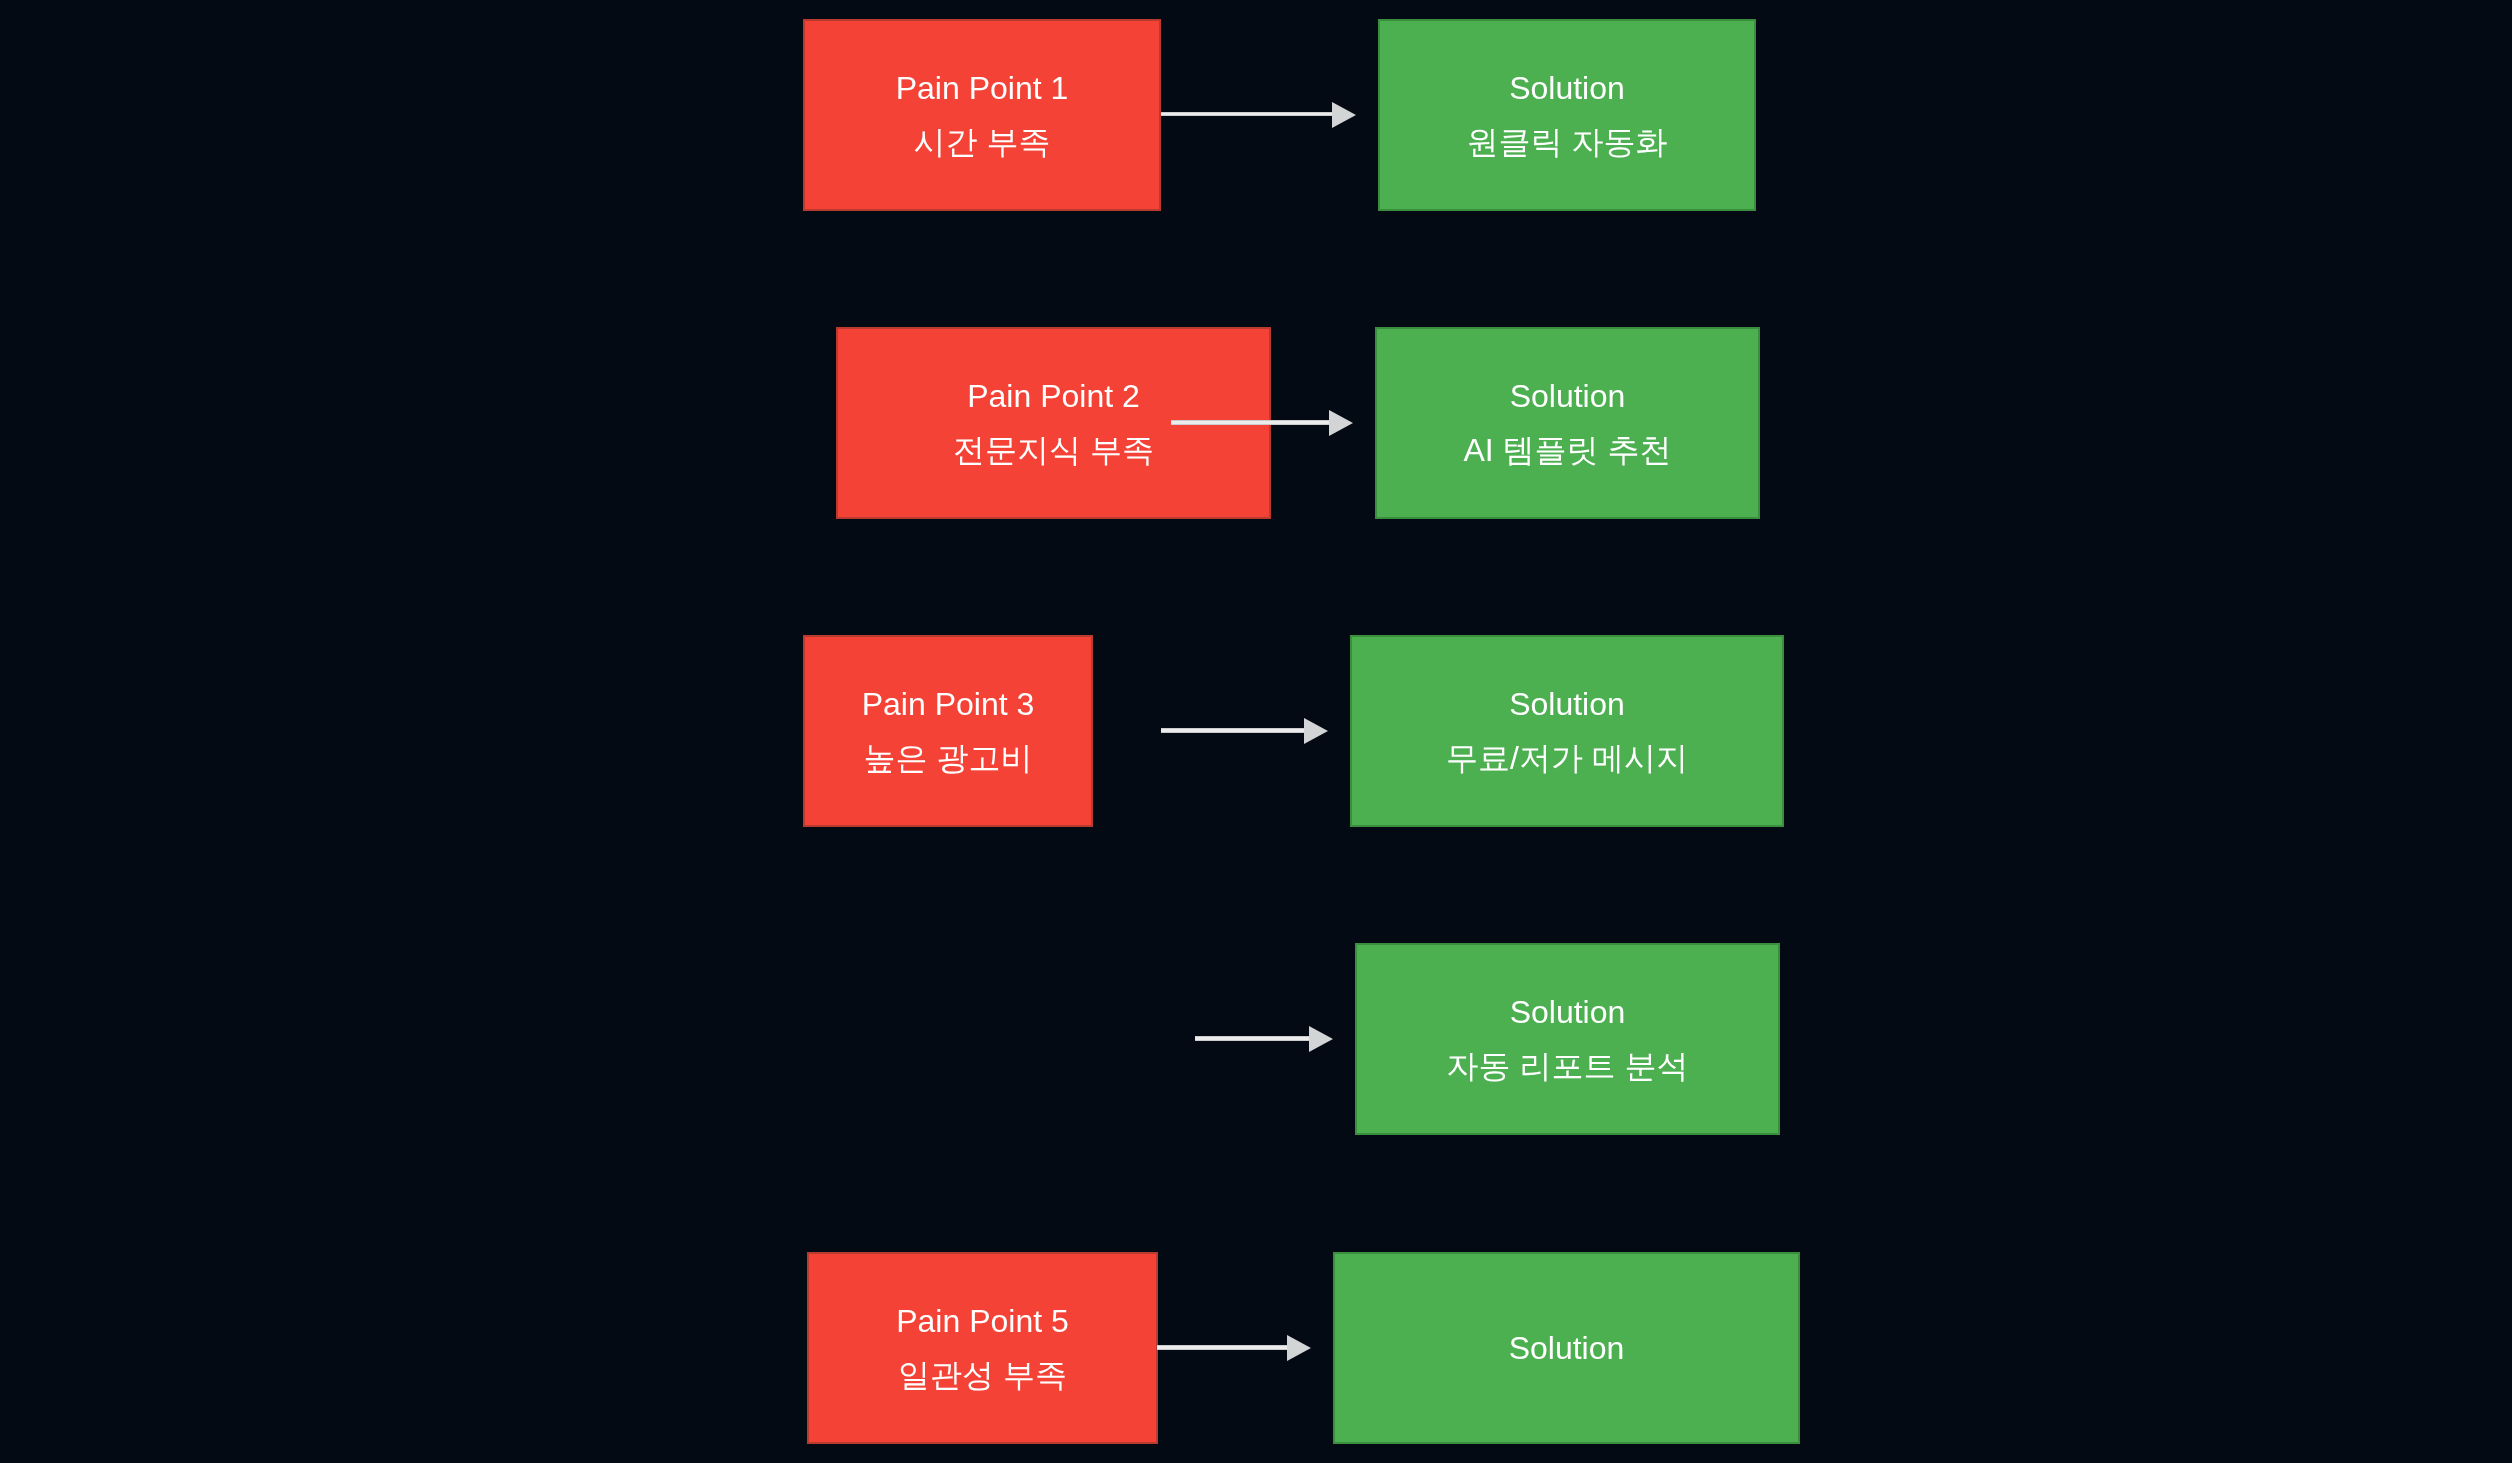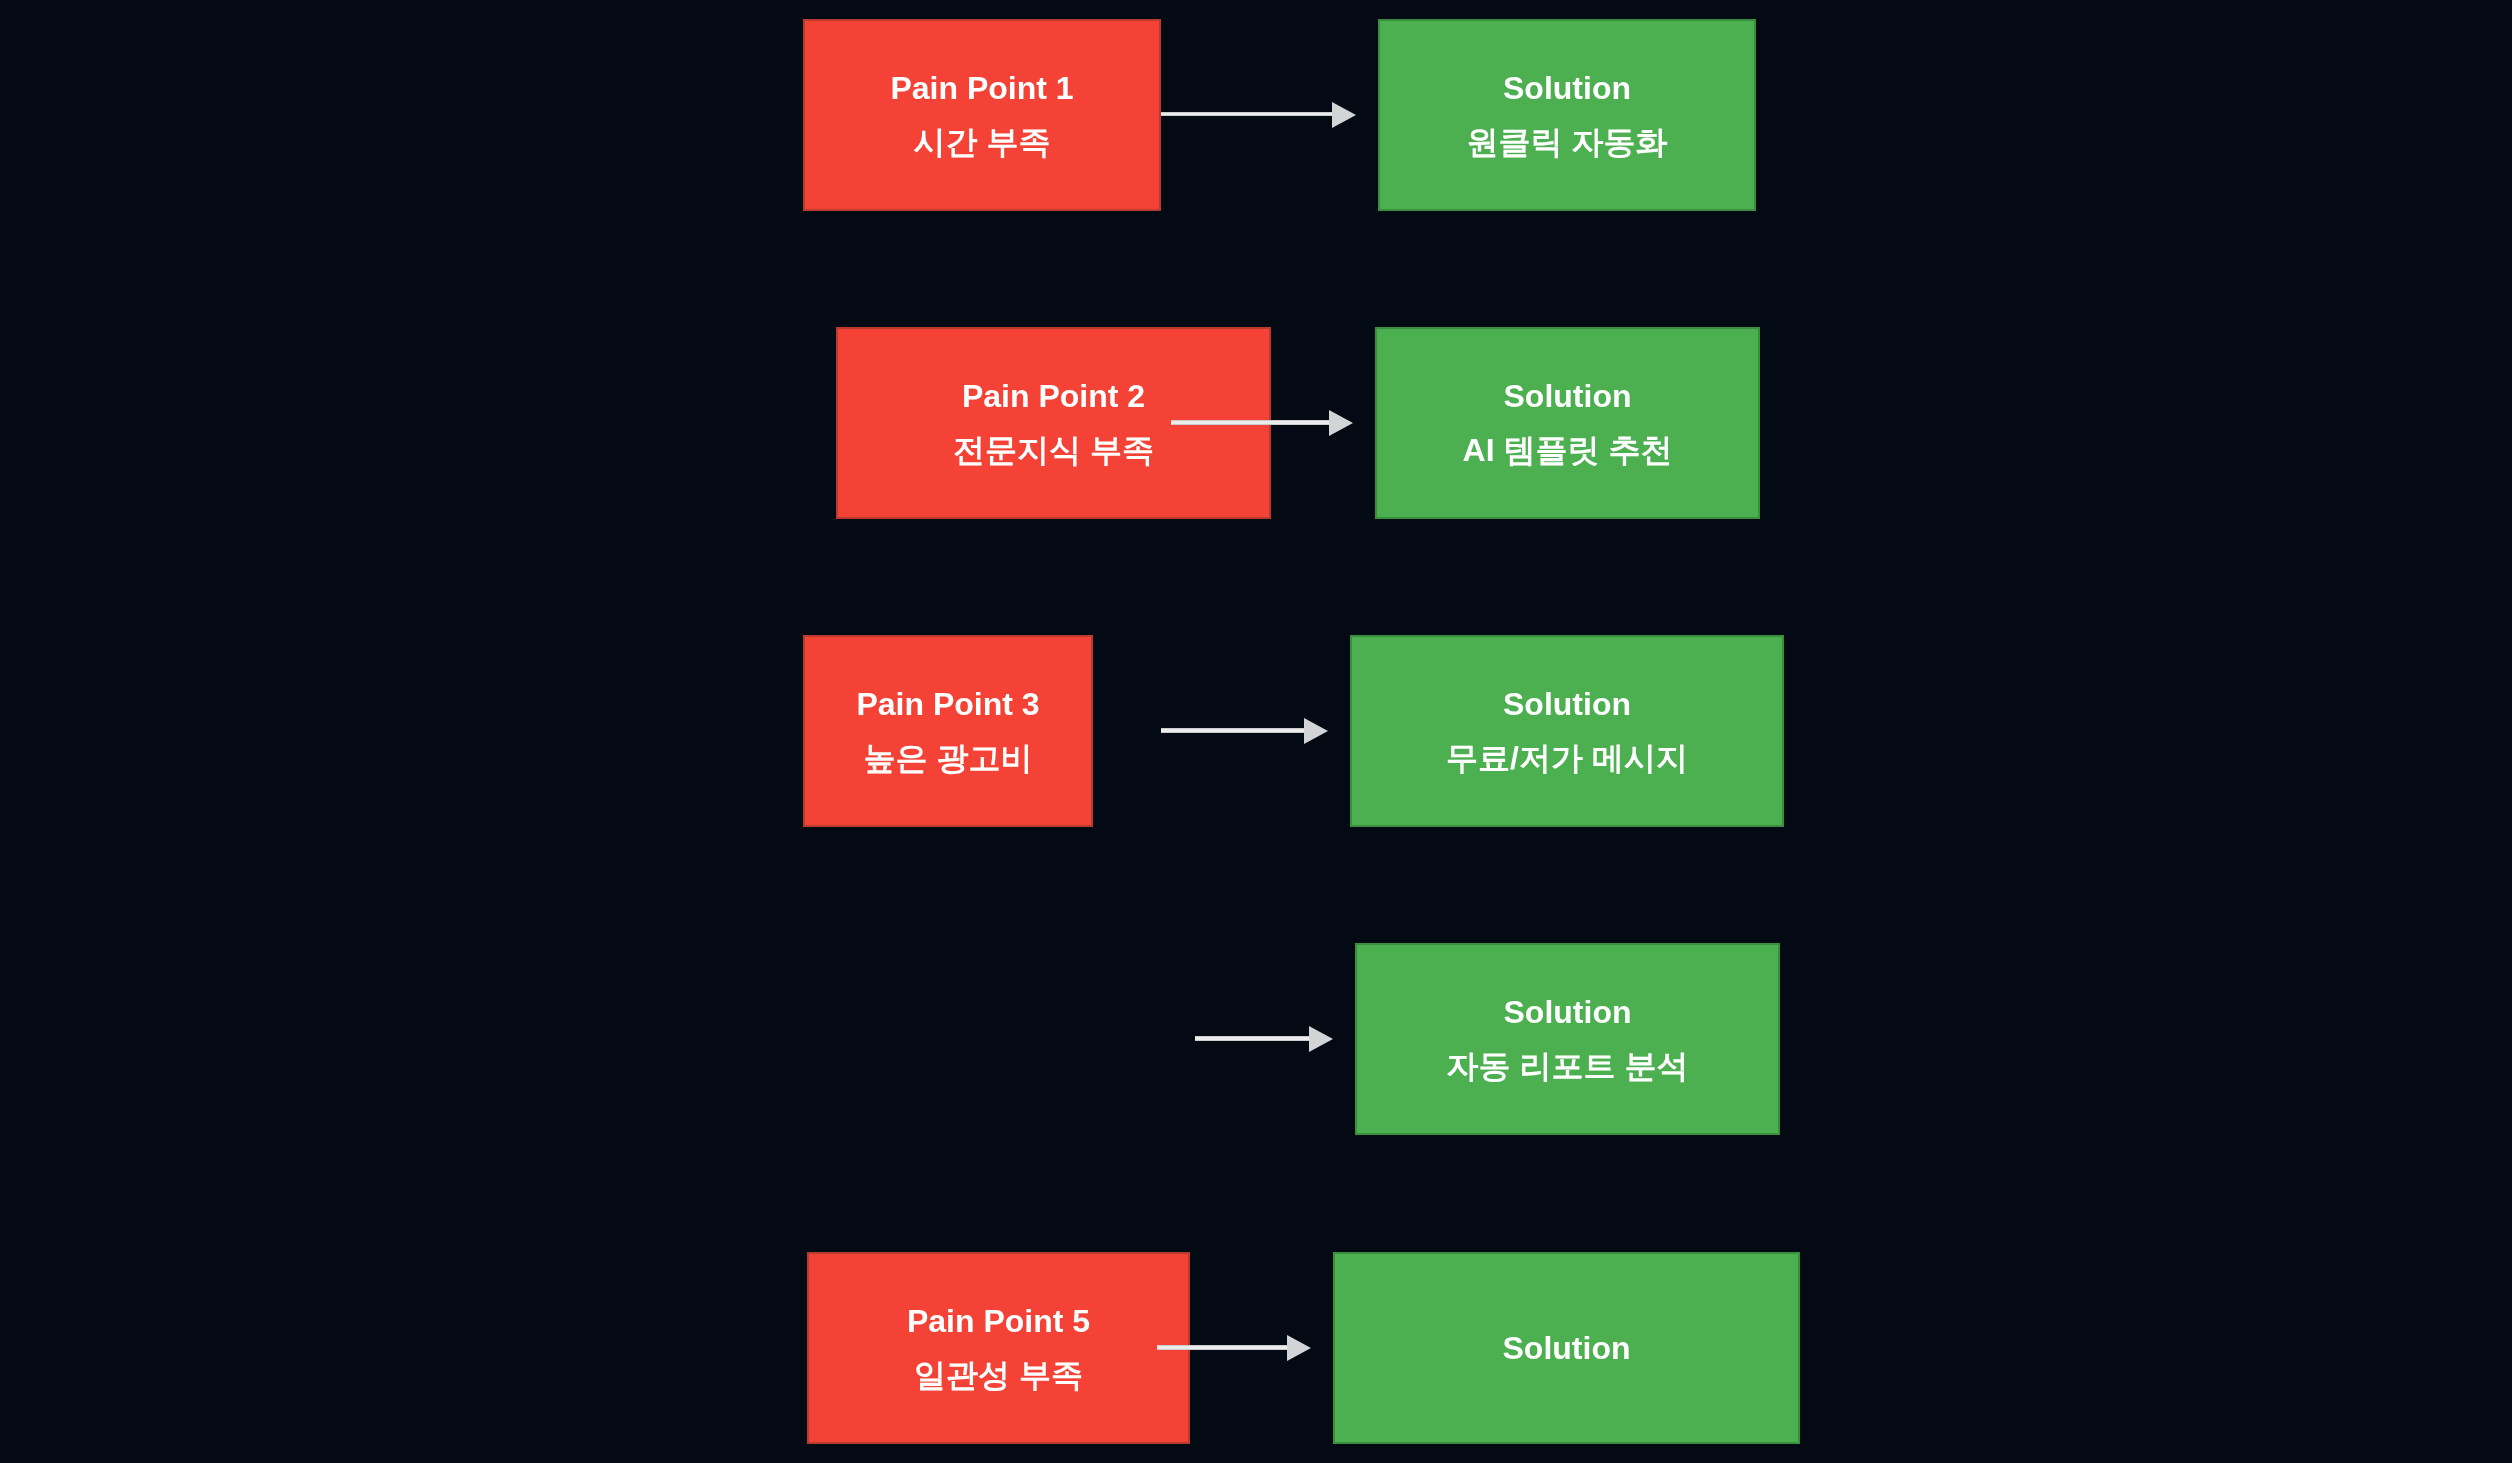--- a/index.html
+++ b/index.html
@@ -7,21 +7,20 @@
     width:2512px;height:1464px;
     background:var(--background,#040a14);
     font-family:"Liberation Sans", sans-serif;
     overflow:hidden;
   }
   .canvas{
     position:relative;
     width:2512px;height:1464px;
     background:var(--background,#040a14);
     overflow:hidden;
-    font-weight:bold;
   }
   .row{
     position:absolute;left:0;width:100%;height:192px;
   }
   .box{
     position:absolute;top:0;height:192px;
     box-sizing:border-box;
     display:flex;flex-direction:column;
     align-items:center;justify-content:center;
     color:var(--text,#ffffff);
@@ -114,21 +113,21 @@
       <div class="shaft"></div>
       <div class="head"></div>
     </div>
     <div class="box solution" style="left:1333px;width:425px">
       <div class="bline">Solution</div>
       <div class="bline">자동 리포트 분석</div>
     </div>
   </div>
 
   <div class="row" style="top:1252px">
-    <div class="box pain" style="left:807px;width:383px">
+    <div class="box pain" style="left:807px;width:351px">
       <div class="bline">Pain Point 5</div>
       <div class="bline">일관성 부족</div>
     </div>
     <div class="arrow" style="left:1157px;width:154px">
       <div class="shaft"></div>
       <div class="head"></div>
     </div>
     <div class="box solution" style="left:1311px;width:467px">
       <div class="bline">Solution</div>
     </div>

